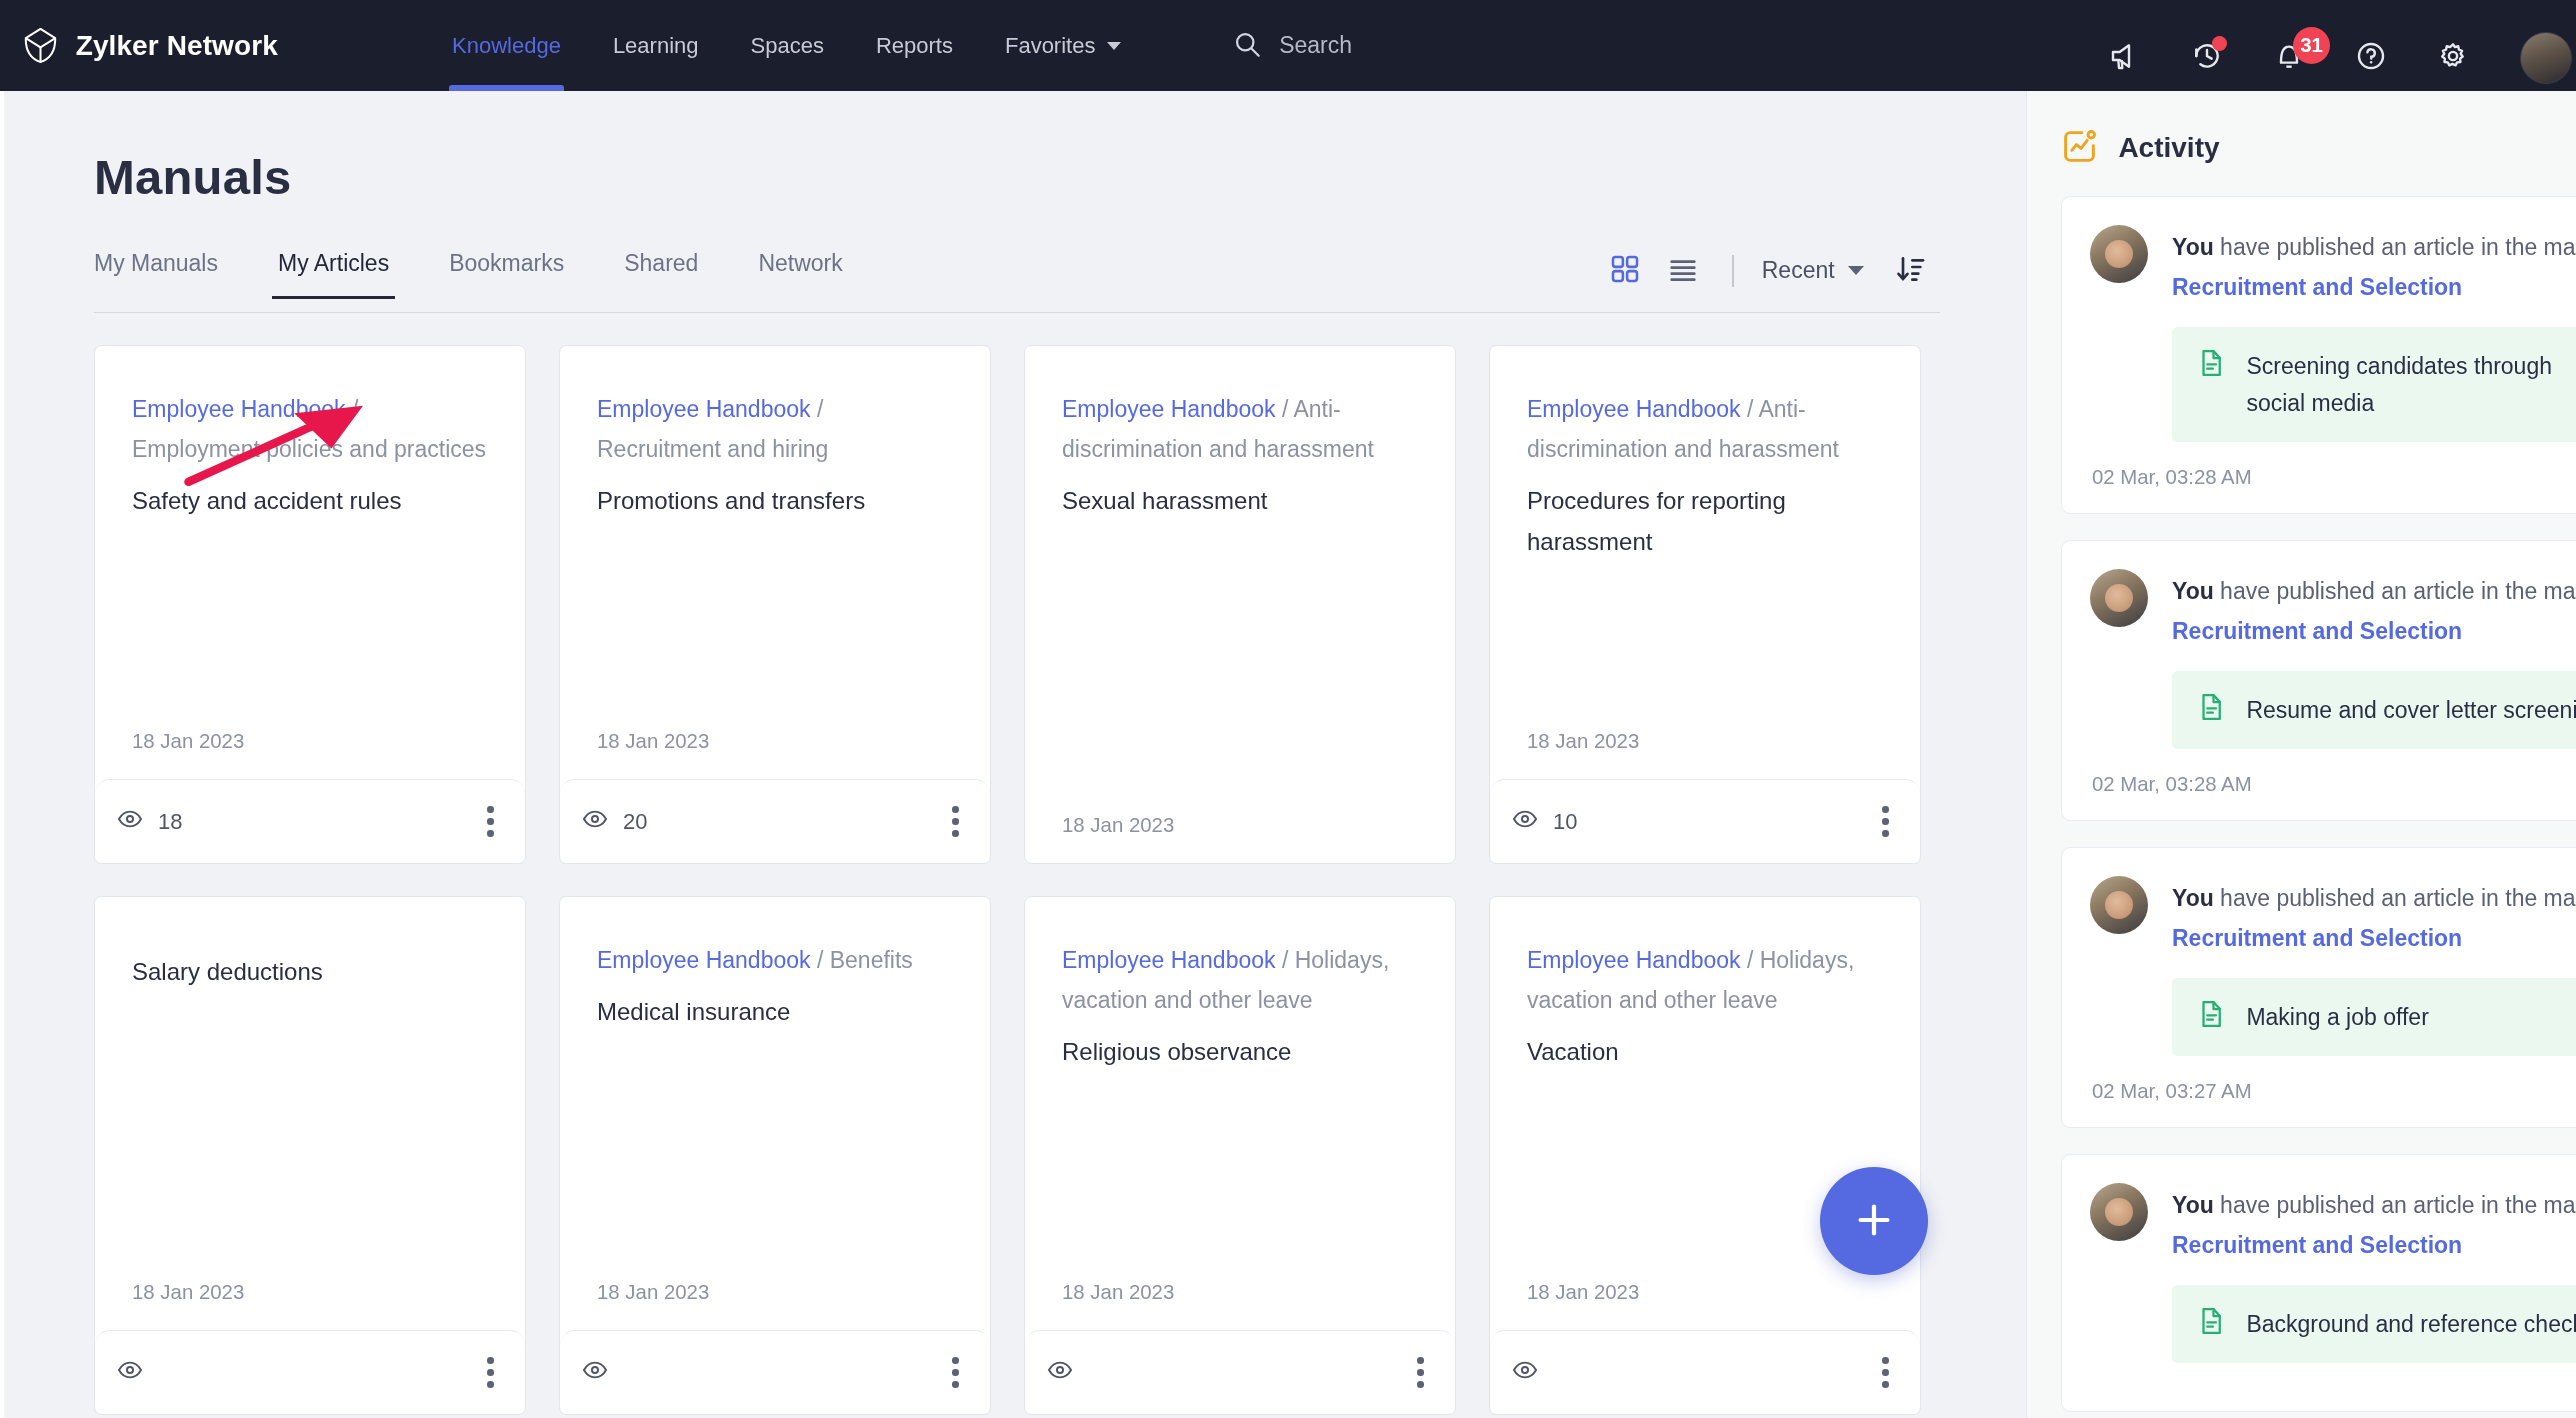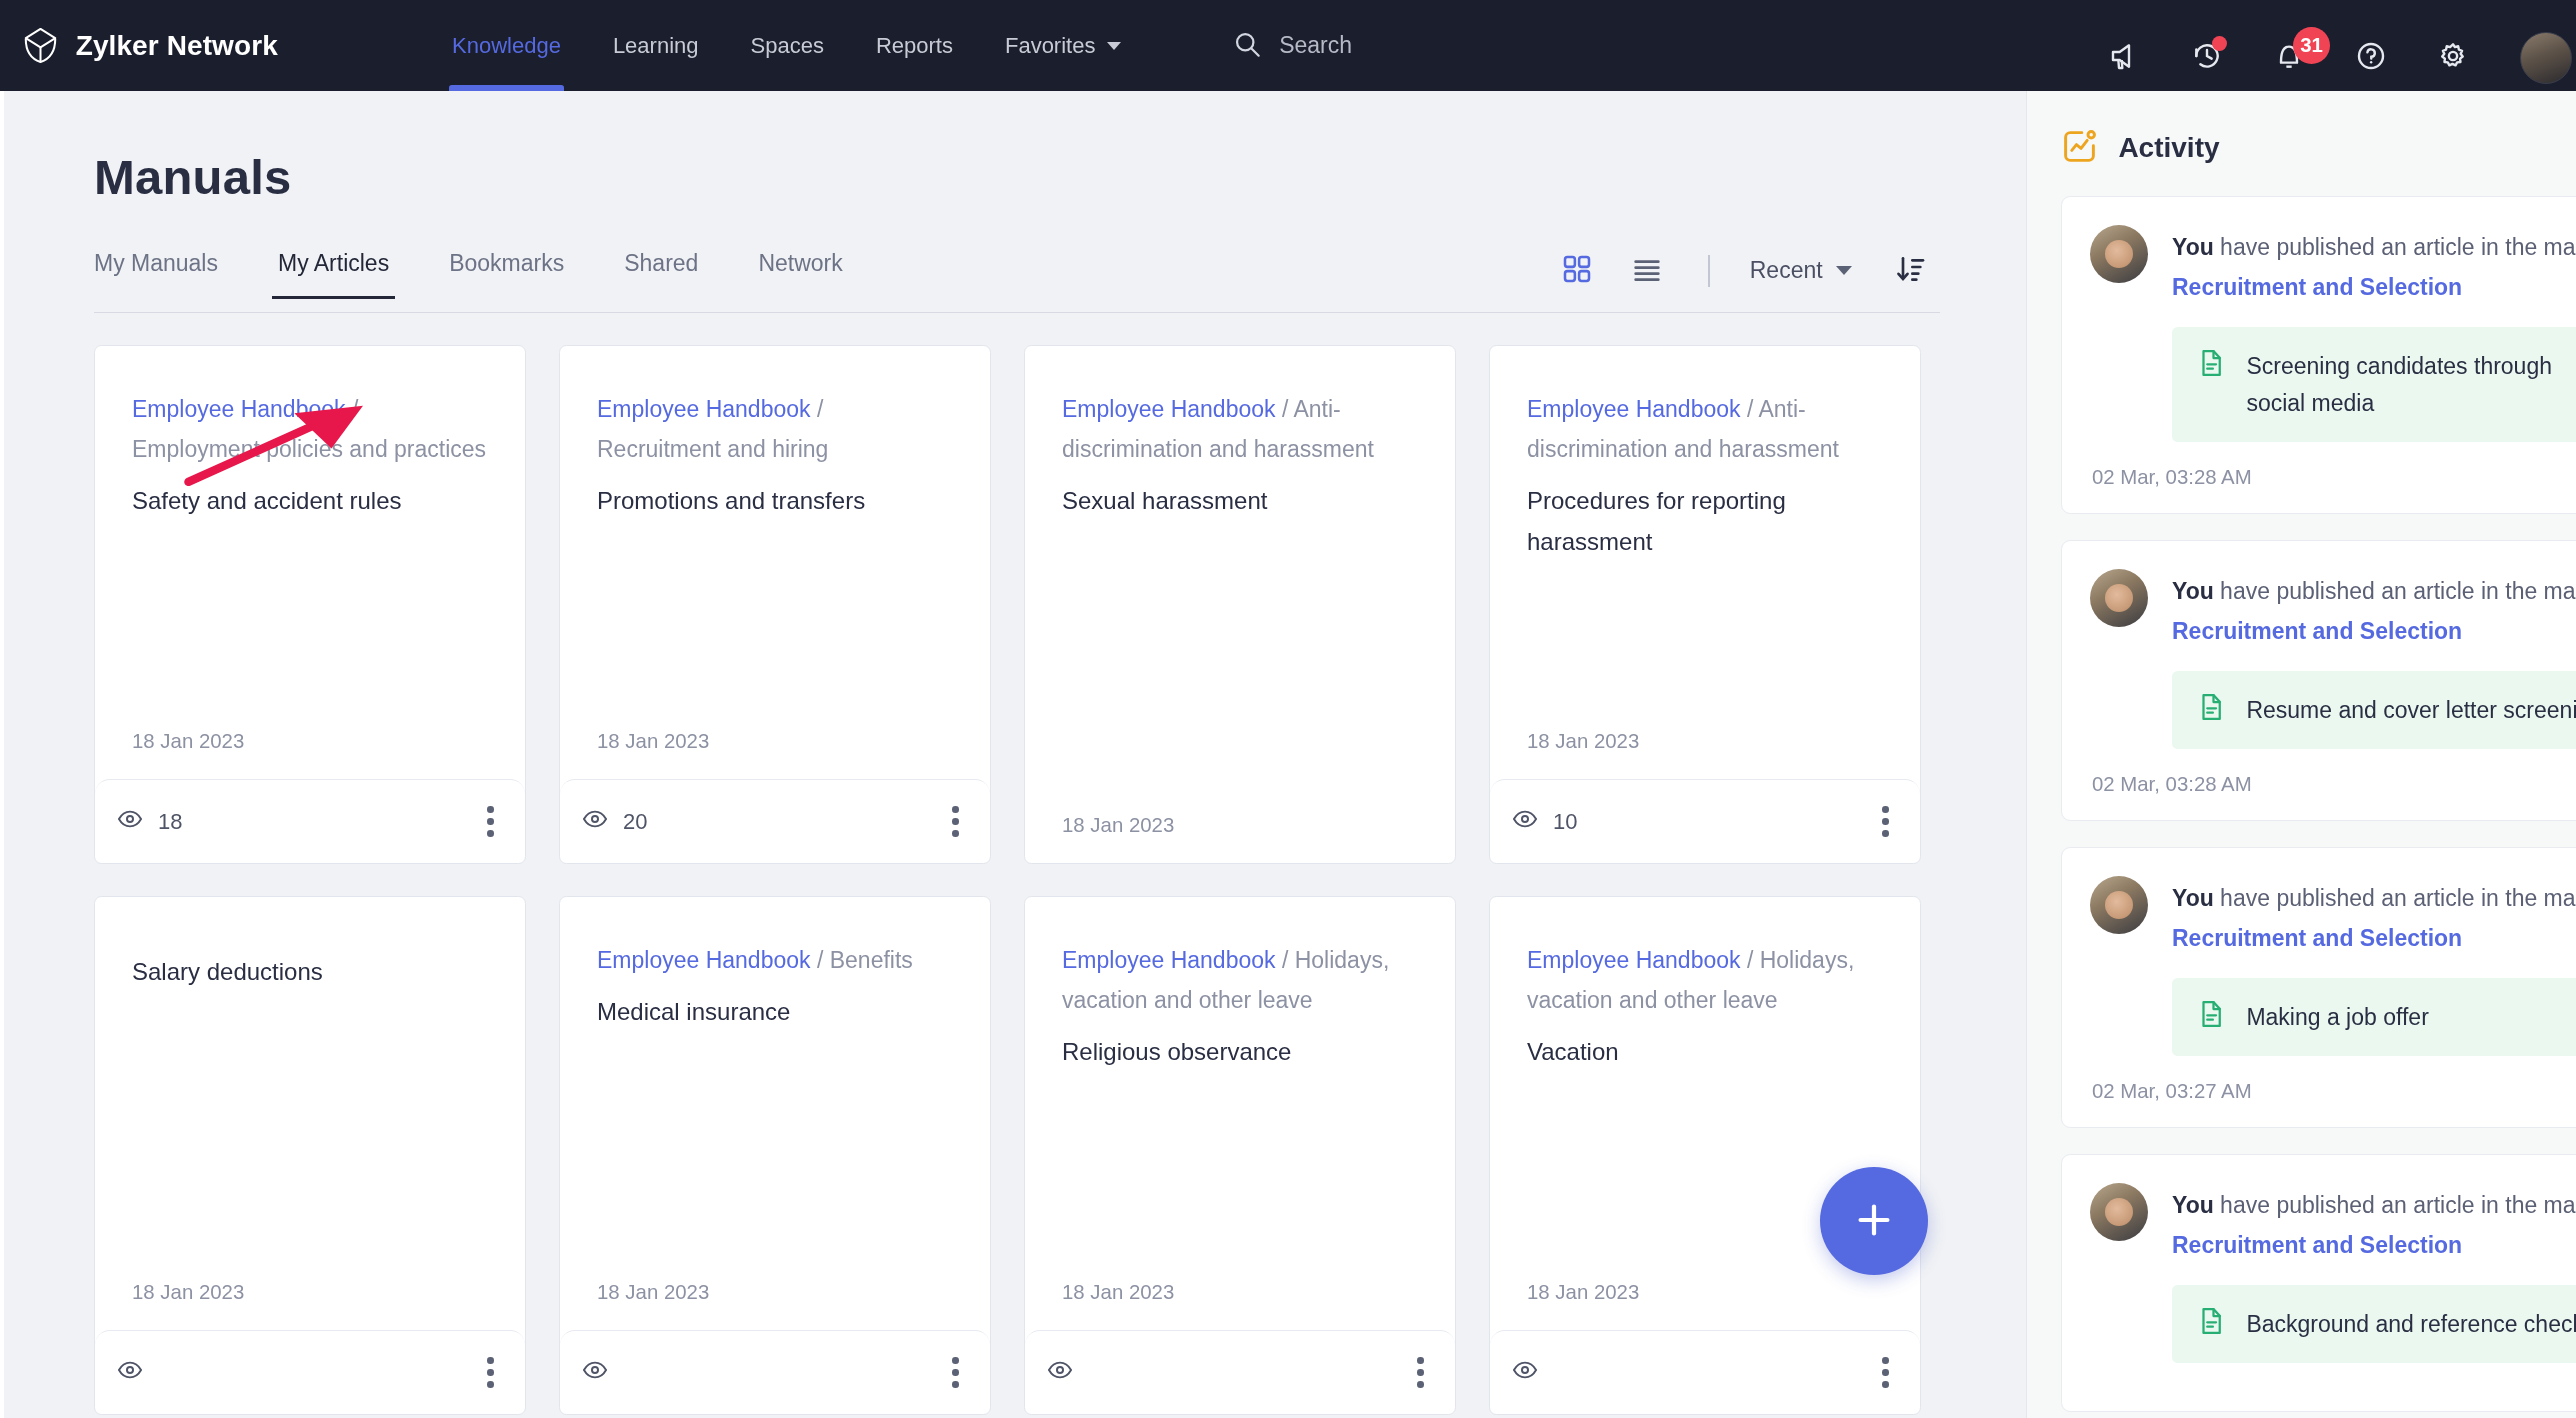--- a/index.html
+++ b/index.html
@@ -62,21 +62,21 @@
     position: relative; margin: 45px 90px 0 90px; height: 63px;
     border-bottom: 1.9px solid #d7dae2; display: flex; align-items: flex-start;
   }
   .tab {
     position: relative; padding: 0 30px 20.4px 30px; font-size: 23px; color: #6d7386; cursor: pointer; white-space: nowrap;
   }
   .tab:first-child { padding-left: 0; }
   .tab.active { color: #232738; }
   .tab.active::after { content:""; position:absolute; left:24px; right:24px; bottom:-1.9px; height:3.7px; background:#232738; }
 
-  .view-controls { position: absolute; right: 0; bottom: 18.6px; display:flex; align-items:center; gap: 12px; }
+  .view-controls { position: absolute; right: 0; bottom: 18.6px; display:flex; align-items:center; gap: 0; }
   .vc-btn { width: 58px; height: 45px; display:flex; align-items:center; justify-content:center; cursor:pointer; }
   .vc-sep { width: 1.9px; height: 32px; background: #c2c7d3; margin: 0 20.4px; }
   .vc-recent { display:flex; align-items:center; gap:13px; font-size:23px; color:#4a4f63; cursor:pointer; padding: 0 7.4px; }
   .vc-caret { width:0;height:0;border-left:8.4px solid transparent;border-right:8.4px solid transparent;border-top:9.3px solid #5c6275; }
   .vc-sort { width: 58px; height: 45px; display:flex; align-items:center; justify-content:center; margin-left: 11px; cursor:pointer; }
 
   
   .arrow-annot { position:absolute; left: 177px; top: 311px; pointer-events:none; z-index: 40; }
 
   

